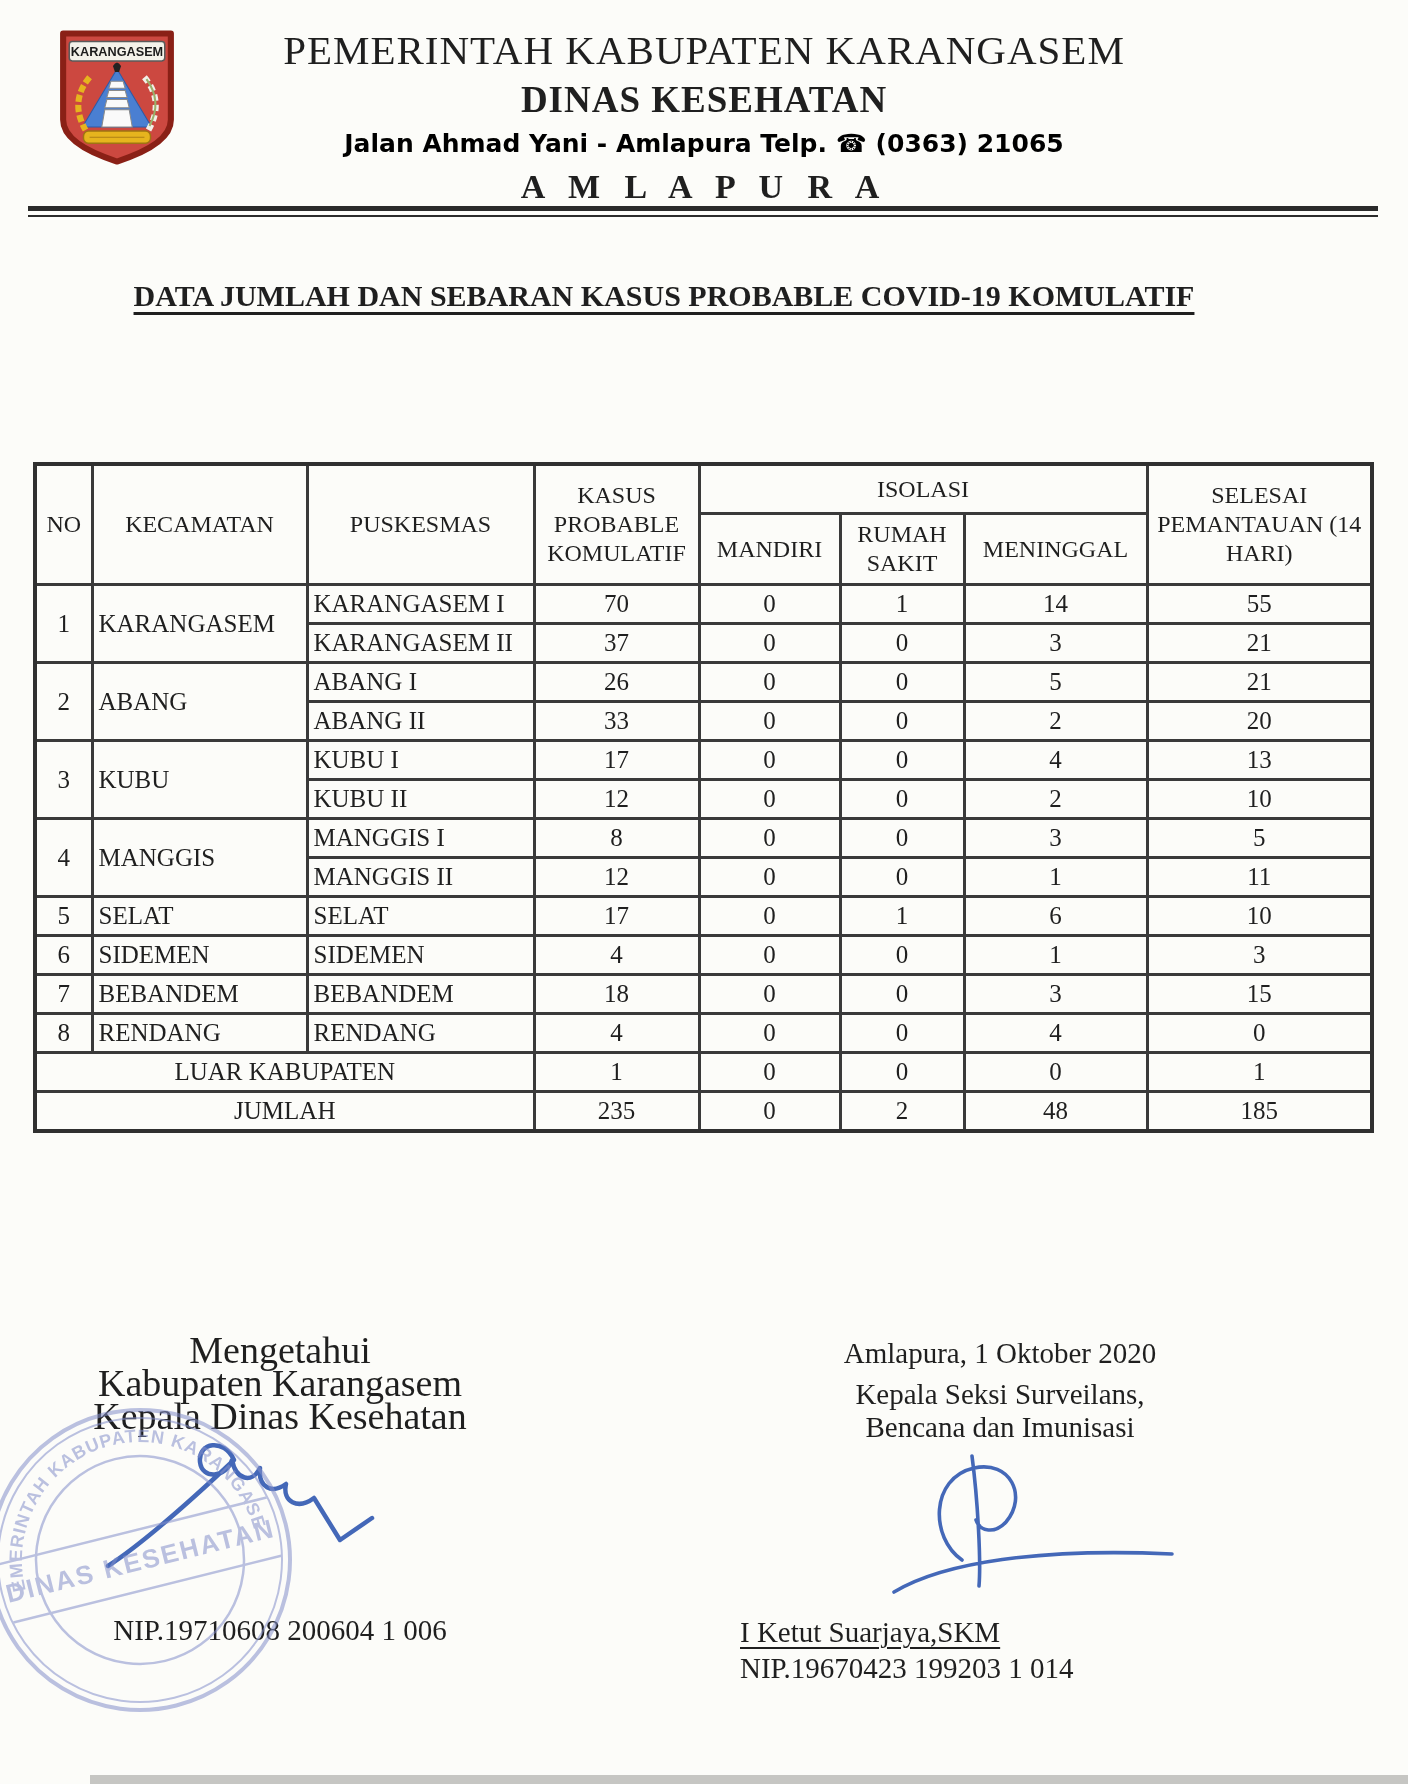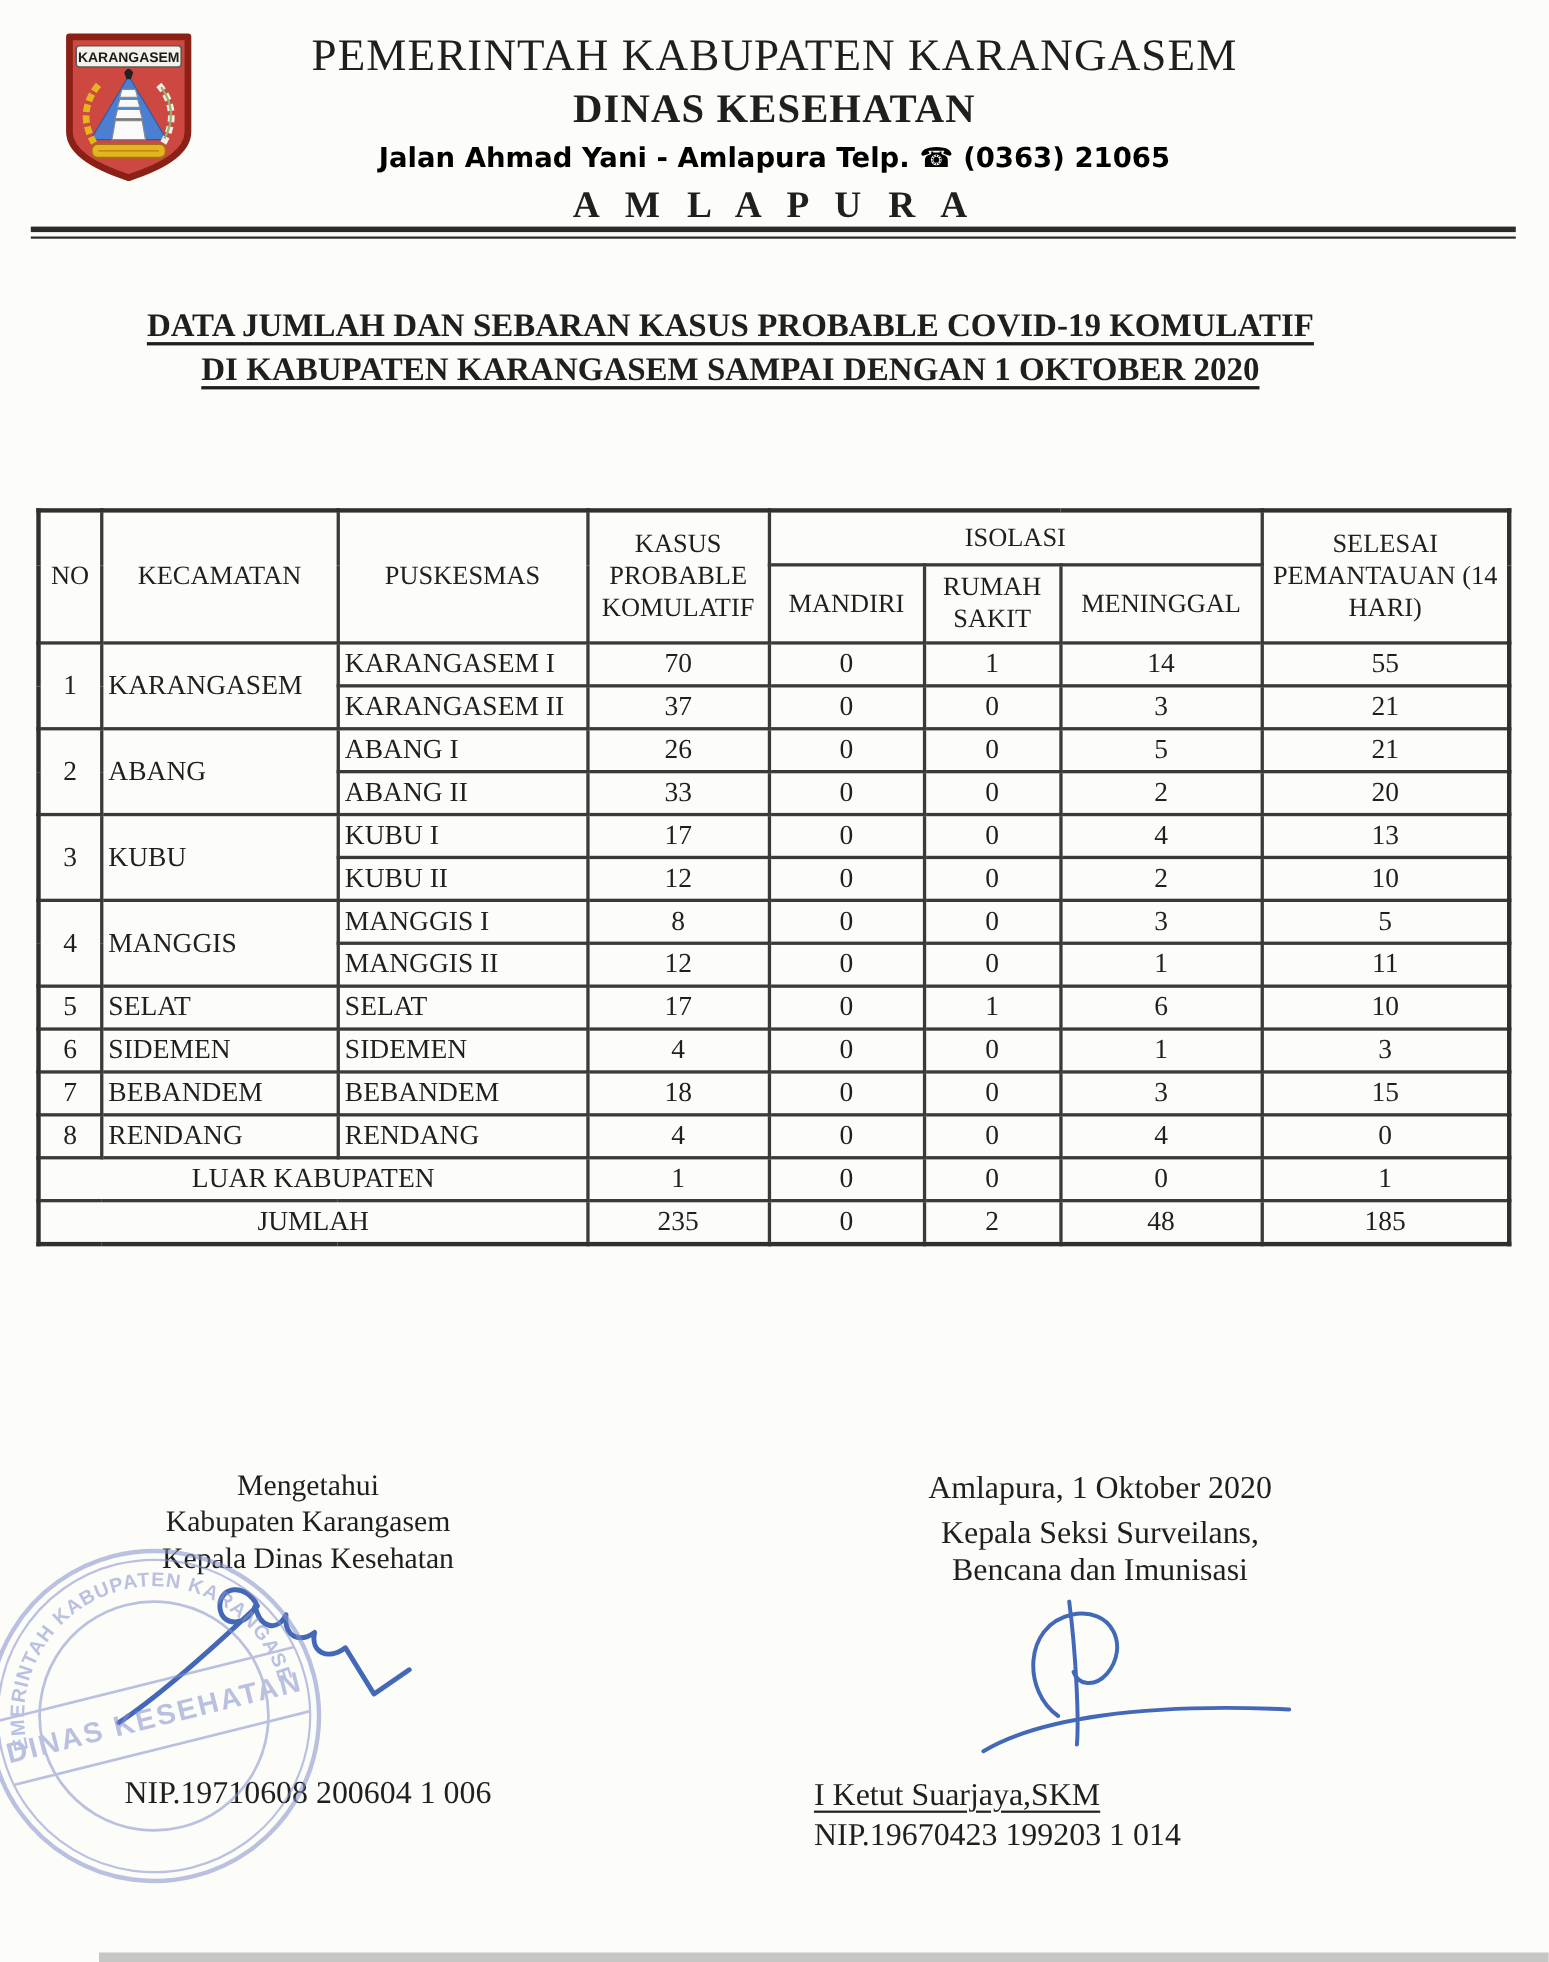--- a/index.html
+++ b/index.html
@@ -29,21 +29,21 @@
     padding:1px 5px;overflow:hidden;vertical-align:middle;}
   table.data thead th{text-align:center;line-height:29px;}
   tr.h1 th{height:44px;}
   tr.h2 th{height:66px;}
   table.data tbody tr{height:39px;}
   table.data tbody td{font-size:25px;}
   .c-center{text-align:center;}
   .c-left{text-align:left;padding-left:9px;}
   
   .date-line{position:absolute;left:740px;width:520px;top:1292px;text-align:center;font-size:29px;margin-top:45px;}
-  .sign-left{position:absolute;left:20px;width:520px;top:1334px;text-align:center;font-size:27px;line-height:33px;}
+  .sign-left{position:absolute;left:20px;width:520px;top:1334px;text-align:center;font-size:38px;line-height:33px;}
   .sign-right{position:absolute;left:740px;width:520px;top:1378px;text-align:center;font-size:29px;line-height:33px;}
   .name-left{position:absolute;left:20px;width:520px;top:1612px;text-align:center;font-size:29px;line-height:36px;}
   .name-right{position:absolute;left:740px;width:520px;top:1614px;text-align:left;font-size:29px;line-height:36px;}
   .uname{text-decoration:underline;text-underline-offset:5px;text-decoration-thickness:2px;}
   .sig{position:absolute;}
   .sig-left-svg{left:100px;top:1428px;}
   .sig-right-svg{left:880px;top:1442px;}
   .stamp{position:absolute;left:-30px;top:1390px;opacity:0.55;}
   .scan-strip{position:absolute;left:90px;right:0;bottom:0;height:9px;background:#c6c6c3;}
 </style>
@@ -72,21 +72,20 @@
     <span>☎</span>
     <span>(0363) 21065</span>
   </div>
   <div class="lh-city">A M L A P U R A</div>
 </div>
 <div class="rule-thick"></div>
 <div class="rule-thin"></div>
 
 <div class="doc-title">
   <div><span>DATA JUMLAH DAN SEBARAN KASUS PROBABLE COVID-19 KOMULATIF</span></div>
-  <div><span>DI KABUPATEN KARANGASEM SAMPAI DENGAN 1 OKTOBER 2020</span></div>
 </div>
 
 <table class="data">
   <colgroup>
     <col style="width:57px">
       <col style="width:215px">
       <col style="width:227px">
       <col style="width:165px">
     <col style="width:141px">
       <col style="width:124px">

